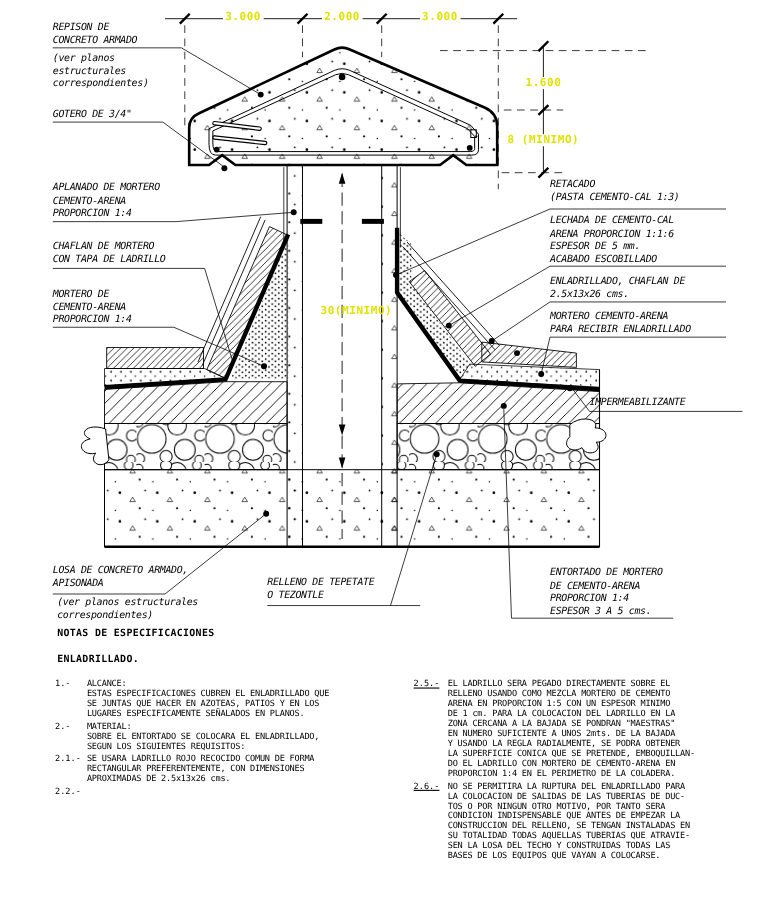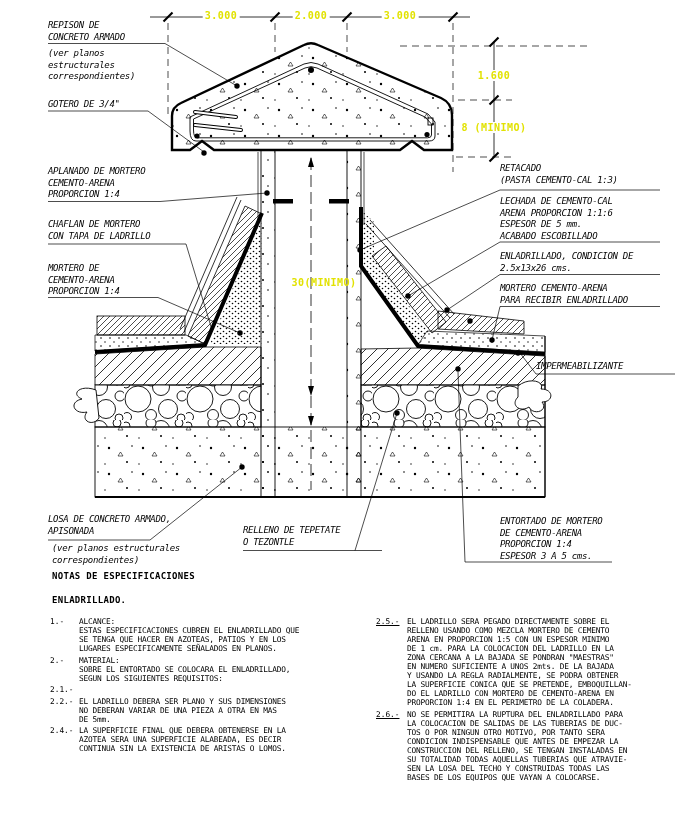--- a/index.html
+++ b/index.html
@@ -218,21 +218,21 @@
 CON TAPA DE LADRILLO</div>
 <div class="lbl" style="left:48px;top:263px">MORTERO DE
 CEMENTO-ARENA
 PROPORCION 1:4</div>
 <div class="lbl" style="left:500px;top:163px">RETACADO
 (PASTA CEMENTO-CAL 1:3)</div>
 <div class="lbl" style="left:500px;top:196px">LECHADA DE CEMENTO-CAL
 ARENA PROPORCION 1:1:6
 ESPESOR DE 5 mm.
 ACABADO ESCOBILLADO</div>
-<div class="lbl" style="left:500px;top:251px">ENLADRILLADO, CONDICION DE
+<div class="lbl" style="left:500px;top:251px">ENLADRILLADO, CHAFLAN DE
 2.5x13x26 cms.</div>
 <div class="lbl" style="left:500px;top:283px">MORTERO CEMENTO-ARENA
 PARA RECIBIR ENLADRILLADO</div>
 <div class="lbl" style="left:536px;top:361px">IMPERMEABILIZANTE</div>
 <div class="lbl" style="left:48px;top:514px">LOSA DE CONCRETO ARMADO,
 APISONADA</div>
 <div class="lbl" style="left:52px;top:543px">(ver planos estructurales
 correspondientes)</div>
 <div class="lbl" style="left:243px;top:525px">RELLENO DE TEPETATE
 O TEZONTLE</div>
@@ -249,43 +249,37 @@
 <div class="dim ctr" style="left:324px;top:277px;background:transparent">30(MINIMO)</div>
 
 <div class="notes-title" style="left:52px;top:571px">NOTAS DE ESPECIFICACIONES</div>
 <div class="notes-title" style="left:52px;top:595px">ENLADRILLADO.</div>
 
 <div class="notes-col ncol-l" style="left:50px;top:617px;width:322px">
   <div class="note">
       <span class="num">1.-</span>
       <span class="body">ALCANCE:
 ESTAS ESPECIFICACIONES CUBREN EL ENLADRILLADO QUE
-SE TENGA QUE HACER EN AZOTEAS, PATIOS Y EN LOS
+SE JUNTAS QUE HACER EN AZOTEAS, PATIOS Y EN LOS
 LUGARES ESPECIFICAMENTE SEÑALADOS EN PLANOS.</span>
     </div>
   <div class="note">
       <span class="num">2.-</span>
       <span class="body">MATERIAL:
 SOBRE EL ENTORTADO SE COLOCARA EL ENLADRILLADO,
 SEGUN LOS SIGUIENTES REQUISITOS:</span>
     </div>
   <div class="note">
       <span class="num">2.1.-</span>
+      <span class="body">SE USARA LADRILLO ROJO RECOCIDO COMUN DE FORMA
+RECTANGULAR PREFERENTEMENTE, CON DIMENSIONES
+APROXIMADAS DE 2.5x13x26 cms.</span>
     </div>
   <div class="note">
       <span class="num">2.2.-</span>
-      <span class="body">EL LADRILLO DEBERA SER PLANO Y SUS DIMENSIONES
-NO DEBERAN VARIAR DE UNA PIEZA A OTRA EN MAS
-DE 5mm.</span>
-    </div>
-  <div class="note">
-      <span class="num">2.4.-</span>
-      <span class="body">LA SUPERFICIE FINAL QUE DEBERA OBTENERSE EN LA
-AZOTEA SERA UNA SUPERFICIE ALABEADA, ES DECIR
-CONTINUA SIN LA EXISTENCIA DE ARISTAS O LOMOS.</span>
     </div>
 </div>
 
 <div class="notes-col ncol-r" style="left:376px;top:617px;width:302px">
   <div class="note">
       <span class="num">2.5.-</span>
       <span class="body">EL LADRILLO SERA PEGADO DIRECTAMENTE SOBRE EL
 RELLENO USANDO COMO MEZCLA MORTERO DE CEMENTO
 ARENA EN PROPORCION 1:5 CON UN ESPESOR MINIMO
 DE 1 cm. PARA LA COLOCACION DEL LADRILLO EN LA

